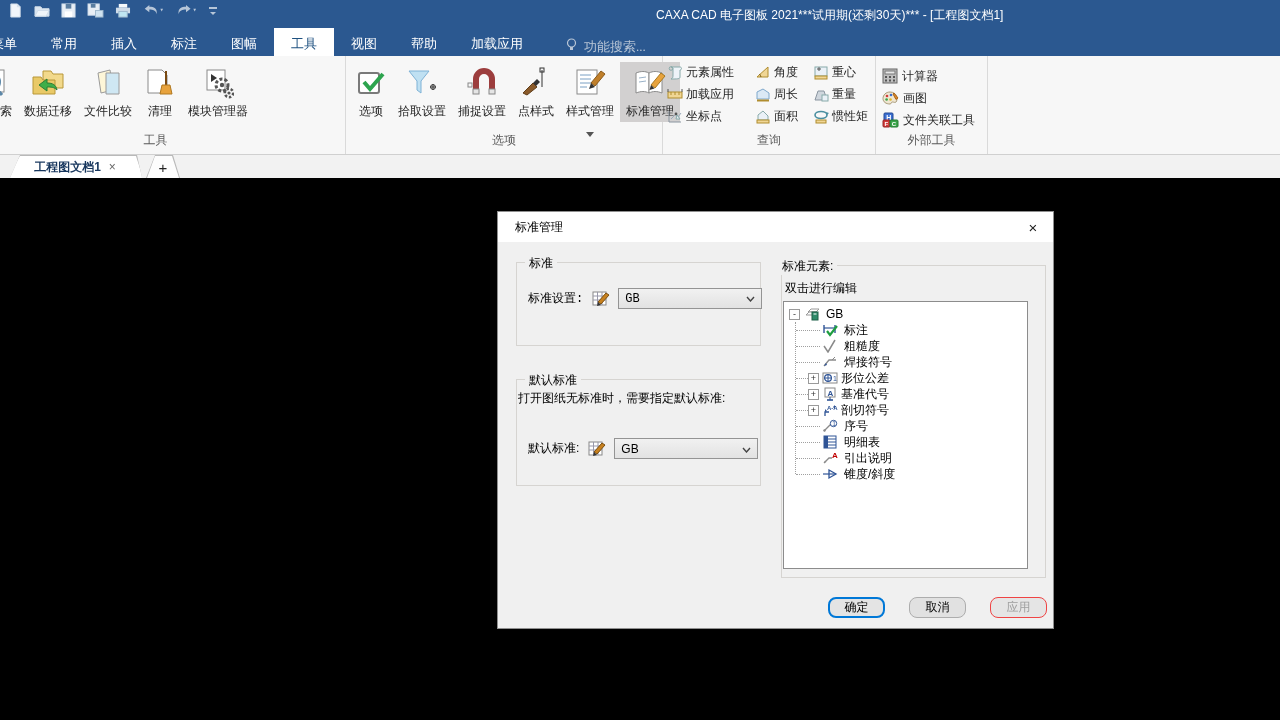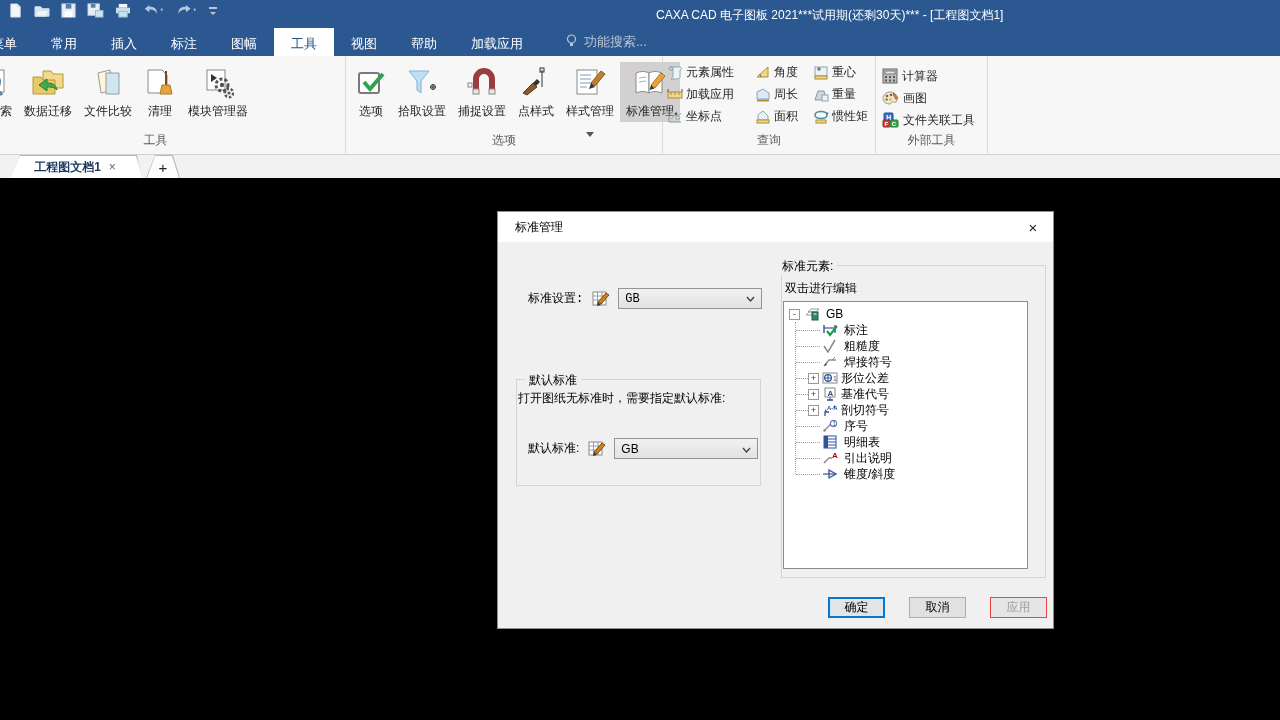--- a/index.html
+++ b/index.html
@@ -12,21 +12,21 @@
   
   .titlebar { position:absolute; left:0; top:0; width:1280px; height:28px; background:#2b5890; }
   .qat { position:absolute; left:8px; top:3px; display:flex; align-items:center; gap:11px; }
   .qat .qbtn { display:flex; align-items:center; gap:2px; cursor:pointer; }
   .win-title { position:absolute; left:656px; top:7px; color:#ffffff; font-size:12px; white-space:nowrap; }
   
   .tabrow { position:absolute; left:0; top:28px; width:1280px; height:28px; background:#2b5890; display:flex; align-items:stretch; }
   .mtab { color:#fff; font-size:13px; padding:7px 17px 0 17px; white-space:nowrap; cursor:pointer; }
   .mtab.first { margin-left:-26px; }
   .mtab.active { background:#ffffff; color:#1e5180; }
-  .searchbox { display:flex; align-items:center; gap:7px; margin-left:26px; color:#b9c6d6; font-size:13px; cursor:pointer; }
+  .searchbox { display:flex; align-items:flex-end; gap:7px; margin-left:26px; color:#b9c6d6; font-size:13px; cursor:pointer;font-family:Liberation Serif, serif; }
   
   .ribbon { position:absolute; left:0; top:56px; width:1280px; height:99px; background:#f7f7f7; border-bottom:1px solid #d0d0d0; display:flex; overflow:hidden; }
   .rgroup { position:relative; height:100%; border-right:1px solid #dadada; flex:none; }
   .rgroup .glabel { position:absolute; left:0; right:0; bottom:5px; text-align:center; font-size:12px; color:#5a5a5a; }
   .bigitems { display:flex; align-items:flex-start; padding:6px 4px 0 4px; }
   .bitem { display:flex; flex-direction:column; align-items:center; padding:2px 6px; cursor:pointer; position:relative; }
   .bitem .bicon { height:38px; display:flex; align-items:center; justify-content:center; }
   .bitem .blabel { font-size:12px; color:#262626; white-space:nowrap; margin-top:1px; }
   .bitem.active { background:#d2d0d0; }
   .drop-arrow { margin-top:3px; }
@@ -82,21 +82,21 @@
   .trow .stub { position:absolute; left:12px; top:8px; height:1px; border-top:1px dotted #a0a0a0; }
   .trow .stub.long { width:24px; } .trow .stub.short { width:12px; }
   .expander { width:11px; height:11px; border:1px solid #9a9a9a; background:#fff; font-size:9px; line-height:9px;
       text-align:center; color:#333; flex:none; cursor:pointer; }
   .troot { padding-left:5px; gap:5px; }
   .tchild-exp { padding-left:24px; gap:3px; }
   .tchild { padding-left:38px; gap:6px; }
   .tlabel { font-size:12px; color:#000; }
   .ticon { flex:none; display:flex; }
   .dlg-buttons { position:absolute; left:0; right:0; top:385px; height:21px; }
-  .dbtn { position:absolute; width:57px; height:21px; font-size:12px; display:flex; align-items:center; justify-content:center; cursor:pointer; }
+  .dbtn { position:absolute; width:57px; height:21px; font-size:12px; display:flex; align-items:center; justify-content:center; cursor:pointer;border-radius:8px; }
   .btn-ok { left:330px; background:#e4e4e4; border:2px solid #0078d7; }
   .btn-cancel { left:411px; background:#e1e1e1; border:1px solid #adadad;text-align:right; }
   .btn-apply { left:492px; background:#e5e5e5; border:1px solid #ef4444; color:#9f9f9f; cursor:default; }
 </style>
 </head>
 <body>
 
 <div class="titlebar">
   <div class="qat">
     <span class="qbtn">
@@ -473,20 +473,23 @@
   <div class="axis-h"></div>
   <div class="axis-sq"></div>
 </div>
 
 <div class="dialog">
   <div class="dlg-title">
     <span class="ttext">标准管理</span>
   </div>
   <div class="dlg-close">×</div>
 
+  <div class="groupbox gb-standard">
+    <span class="gb-legend">标准</span>
+  </div>
   <div class="fieldrow" style="left:30px; top:76px;font-family:Liberation Mono, monospace;">
     <span class="flabel">标准设置:</span>
     <span class="editicon">
         <svg width="18" height="18" viewBox="0 0 18 18">
           <rect x="1" y="2" width="13" height="13" fill="#fff" stroke="#888"></rect>
           <line x1="1" y1="6" x2="14" y2="6" stroke="#99a"></line>
           <line x1="1" y1="10" x2="14" y2="10" stroke="#99a"></line>
           <line x1="5.5" y1="2" x2="5.5" y2="15" stroke="#99a"></line>
           <line x1="10" y1="2" x2="10" y2="15" stroke="#99a"></line>
           <path d="M6 12L14 3l3 2-8 9z" fill="#c8811e" stroke="#7a4e10"></path>

